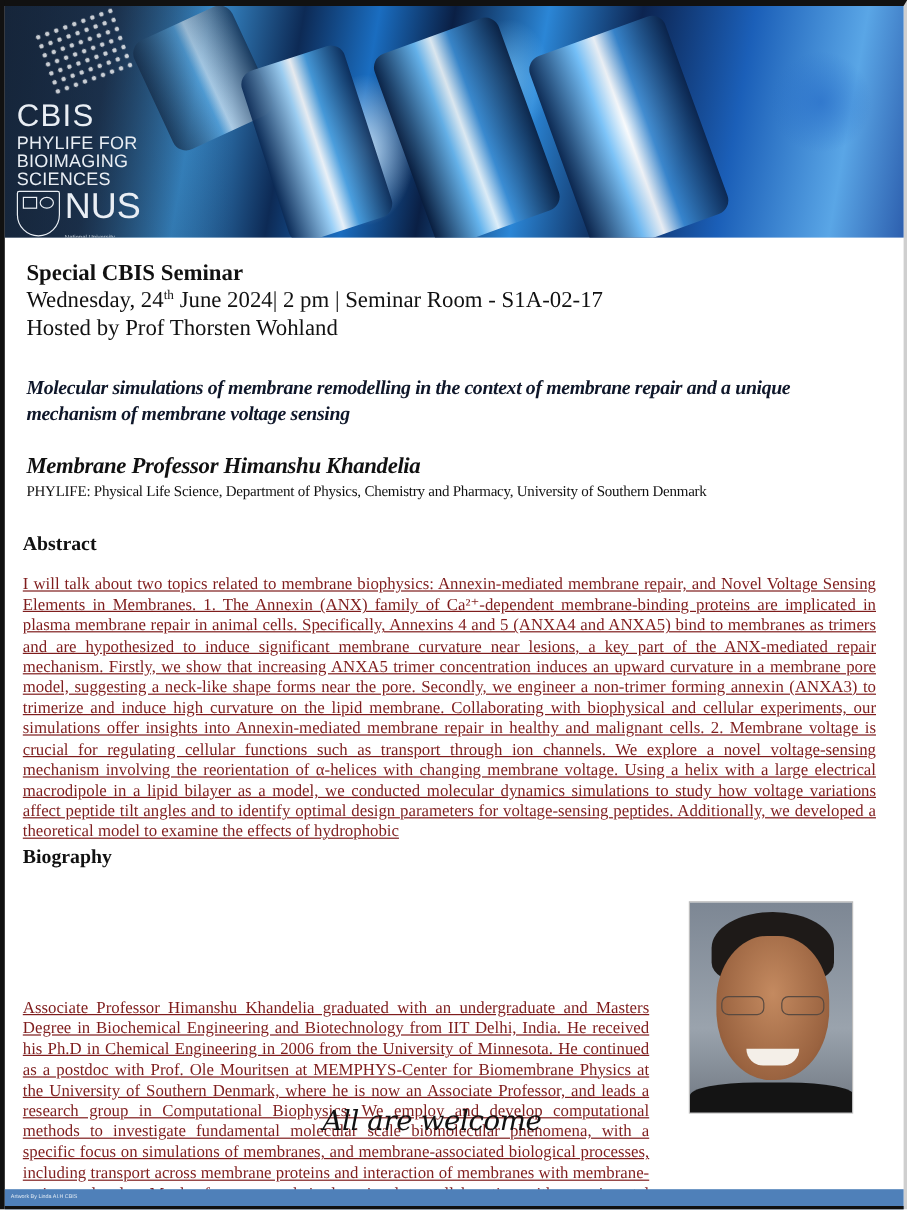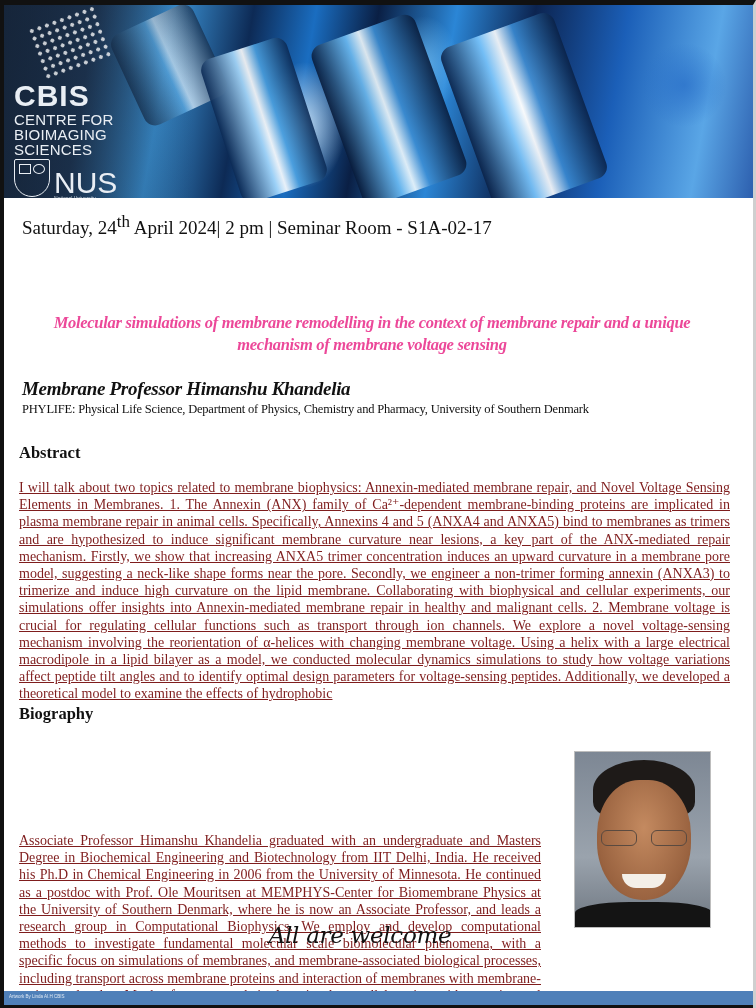--- a/index.html
+++ b/index.html
@@ -15,35 +15,35 @@
     }
     .cyl { position: absolute; border-radius: 12px; }
     .cyl.c1 { left: 215px; top: 40px; width: 90px; height: 150px; background: linear-gradient(90deg, #0b2a55, #a9dcff 40%, #ffffff 50%, #4aa0e0 65%, #0b2a55); transform: rotate(-18deg); opacity: .9; }
     .cyl.c2 { left: 330px; top: 20px; width: 110px; height: 170px; background: linear-gradient(90deg, #081c3c, #6dbdf5 35%, #f2fbff 48%, #3d8fd5 62%, #081c3c); transform: rotate(-20deg); opacity: .9; }
     .cyl.c3 { left: 460px; top: 20px; width: 120px; height: 175px; background: linear-gradient(90deg, #0a2248, #7cc8ff 35%, #ffffff 50%, #3a8ad2 65%, #0a2248); transform: rotate(-20deg); opacity: .9; }
     .cyl.c4 { left: 120px; top: 10px; width: 90px; height: 100px; background: linear-gradient(90deg, #16304f, #5fb0ea 45%, #d9efff 55%, #16304f); transform: rotate(-25deg); opacity: .75; }
     .dots { position: absolute; left: 30px; top: 10px; width: 70px; height: 55px;
       background-image: radial-gradient(circle, rgba(255,255,255,0.9) 1.6px, rgba(0,0,0,0) 2.2px);
       background-size: 8px 8px; transform: rotate(-20deg); opacity: .85; }
     .logo { position: absolute; left: 10px; top: 75px; color: #e9eef4; font-family: "Liberation Sans", "DejaVu Sans", sans-serif; }
-    .logo .big { font-size: 30px; line-height: 32px; letter-spacing: 1px; font-weight: bold; }
+    .logo .big { font-size: 26px; line-height: 32px; letter-spacing: 1px; font-weight: normal; }
     .logo .line { font-size: 15px; line-height: 15px; letter-spacing: 0.2px; }
-    .logo .nus-row { display: flex; align-items: flex-end; margin-top: 2px; }
+    .logo .nus-row { display: flex; align-items: flex-start; margin-top: 2px; }
     .crest { width: 36px; height: 38px; border: 1.5px solid #e9eef4; border-radius: 2px 2px 18px 18px; position: relative; box-sizing: border-box; }
     .crest::before { content: ""; position: absolute; left: 4px; top: 4px; width: 10px; height: 8px; border: 1px solid #e9eef4; }
     .crest::after { content: ""; position: absolute; right: 4px; top: 4px; width: 10px; height: 8px; border: 1px solid #e9eef4; border-radius: 50%; }
     .nus { font-size: 30px; line-height: 28px; margin-left: 4px; letter-spacing: 0px; }
     .nus-sub { font-size: 5px; line-height: 6px; margin-left: 40px; margin-top: -2px; color: #c8d2dc; }
     .banner-fade { position: absolute; left: 0; top: 0; width: 190px; height: 193px; background: linear-gradient(90deg, rgba(20,35,55,0.75), rgba(20,35,55,0.0)); }
 
     .header { position: absolute; left: 22px; top: 216px; font-size: 19px; line-height: 23px; }
     .header .title { font-weight: bold; }
-    .header sup { font-size: 17px; vertical-align: 7px; line-height: 0; }
+    .header sup { font-size: 11px; vertical-align: 7px; line-height: 0; }
 
-    .talk-title { position: absolute; left: 22px; top: 312px; width: 700px; color: #ec4899; font-style: italic; font-weight: bold; font-size: 16.5px; line-height: 22px; letter-spacing: -0.3px; text-align: center; }
+    .talk-title { position: absolute; left: 22px; top: 312px; width: 700px; color: #0f172a; font-style: italic; font-weight: bold; font-size: 16.5px; line-height: 22px; letter-spacing: -0.3px; }
     .speaker { position: absolute; left: 22px; top: 378px; font-style: italic; font-weight: bold; font-size: 19px; line-height: 22px; letter-spacing: -0.3px; }
     .affil { position: absolute; left: 22px; top: 401px; font-size: 12.5px; line-height: 16px; letter-spacing: -0.2px; text-align: center; }
 
     .sec-head { position: absolute; left: 19px; font-weight: bold; font-size: 16.5px; line-height: 20px; }
     .abstract-head { top: 443px; }
     .bio-head { top: 704px; }
     .para { position: absolute; font-size: 14px; line-height: 17.2px; text-align: justify; color: #7f1d1d; text-decoration: underline; }
     .abstract { left: 19px; top: 479px; width: 711px; }
     .bio { left: 19px; top: 832px; width: 522px; }
 
@@ -69,34 +69,36 @@
 
 <div class="banner">
   <div class="cyl c4"></div>
   <div class="cyl c1"></div>
   <div class="cyl c2"></div>
   <div class="cyl c3"></div>
   <div class="banner-fade"></div>
   <div class="dots"></div>
   <div class="logo">
     <div class="big">CBIS</div>
-    <div class="line">CENTRE FOR</div>
+    <div class="line">PHYLIFE FOR</div>
     <div class="line">BIOIMAGING</div>
     <div class="line">SCIENCES</div>
     <div class="nus-row">
       <div class="crest"></div>
       <div class="nus">NUS</div>
     </div>
     <div class="nus-sub">National University</div>
 
   </div>
 </div>
 
 <div class="header">
-  <div><span>Saturday, 24</span><sup>th</sup><span> April 2024| 2 pm | Seminar Room - S1A-02-17</span></div>
+  <div class="title">Special CBIS Seminar</div>
+  <div><span>Wednesday, 24</span><sup>th</sup><span> June 2024| 2 pm | Seminar Room - S1A-02-17</span></div>
+  <div>Hosted by Prof Thorsten Wohland</div>
 </div>
 
 <div class="talk-title">Molecular simulations of membrane remodelling in the context of membrane repair and a unique mechanism of membrane voltage sensing</div>
 <div class="speaker">Membrane Professor Himanshu Khandelia</div>
 <div class="affil">PHYLIFE: Physical Life Science, Department of Physics, Chemistry and Pharmacy, University of Southern Denmark</div>
 
 <div class="sec-head abstract-head">Abstract</div>
 <div class="para abstract">I will talk about two topics related to membrane biophysics: Annexin-mediated membrane repair, and Novel Voltage Sensing Elements in Membranes. 1. The Annexin (ANX) family of Ca²⁺-dependent membrane-binding proteins are implicated in plasma membrane repair in animal cells. Specifically, Annexins 4 and 5 (ANXA4 and ANXA5) bind to membranes as trimers and are hypothesized to induce significant membrane curvature near lesions, a key part of the ANX-mediated repair mechanism.  Firstly, we show that increasing ANXA5 trimer concentration induces an upward curvature in a membrane pore model, suggesting a neck-like shape forms near the pore. Secondly, we engineer a non-trimer forming annexin (ANXA3) to trimerize and induce high curvature on the lipid membrane. Collaborating with biophysical and cellular experiments, our simulations offer insights into Annexin-mediated membrane repair in healthy and malignant cells. 2. Membrane voltage is crucial for regulating cellular functions such as transport through ion channels. We explore a novel voltage-sensing mechanism involving the reorientation of α-helices with changing membrane voltage. Using a helix with a large electrical macrodipole in a lipid bilayer as a model, we conducted molecular dynamics simulations to study how voltage variations affect peptide tilt angles and to identify optimal design parameters for voltage-sensing peptides. Additionally, we developed a theoretical model to examine the effects of hydrophobic</div>
 
 <div class="sec-head bio-head">Biography</div>

